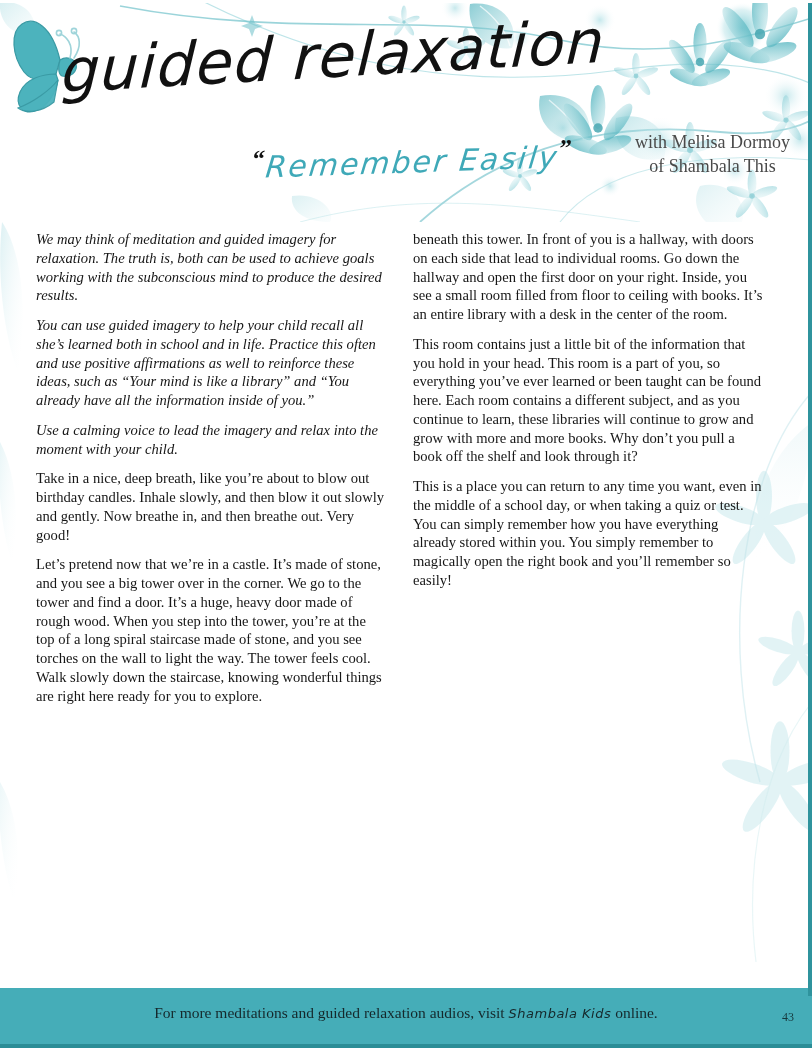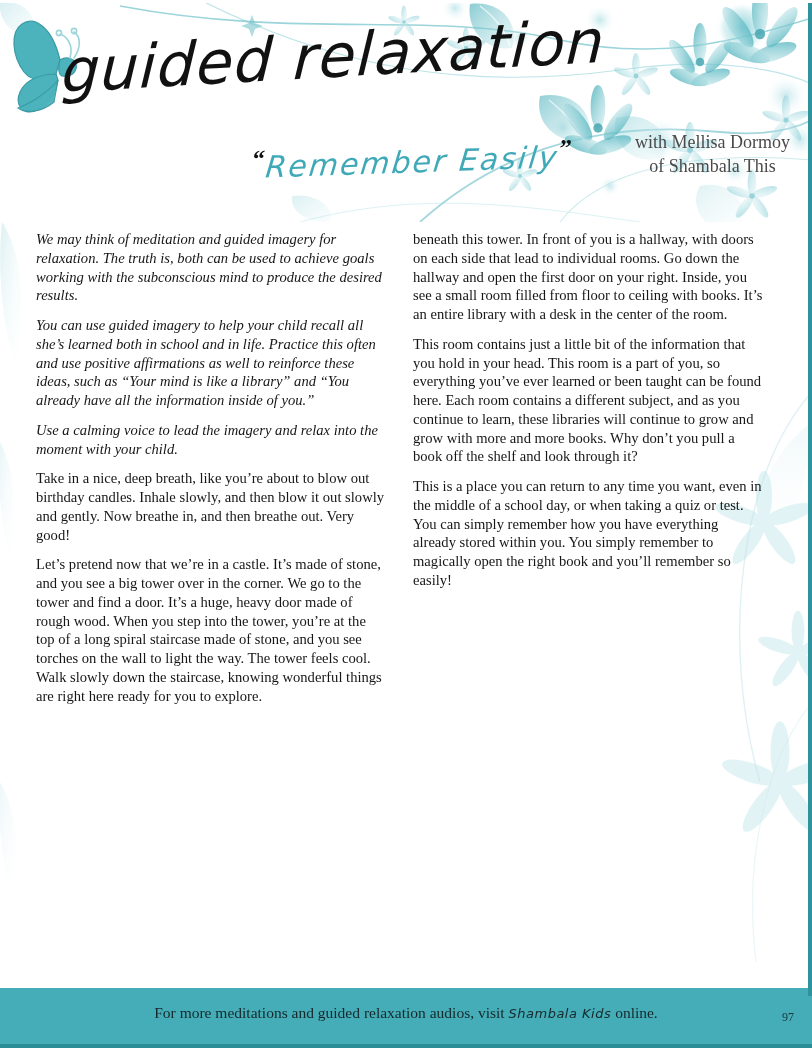--- a/index.html
+++ b/index.html
@@ -395,19 +395,19 @@
         <p>This is a place you can return to any time you want, even in the middle of a school day, or when taking a quiz or test. You can simply remember how you have everything already stored within you. You simply remember to magically open the right book and you’ll remember so easily!</p>
       </div>
     </div>
   </div>
 
   <div class="footer">
     <div class="footer-inner">
       <div class="footer-text">
         <span>For more meditations and guided relaxation audios, visit </span><span class="brand">Shambala Kids</span><span> online.</span>
       </div>
-      <div class="page-number">97</div>
+      <div class="page-number">43</div>
     </div>
   </div>
 
   <div class="edge-right"></div>
   <div class="edge-top"></div>
 </div>
 
 </body></html>

